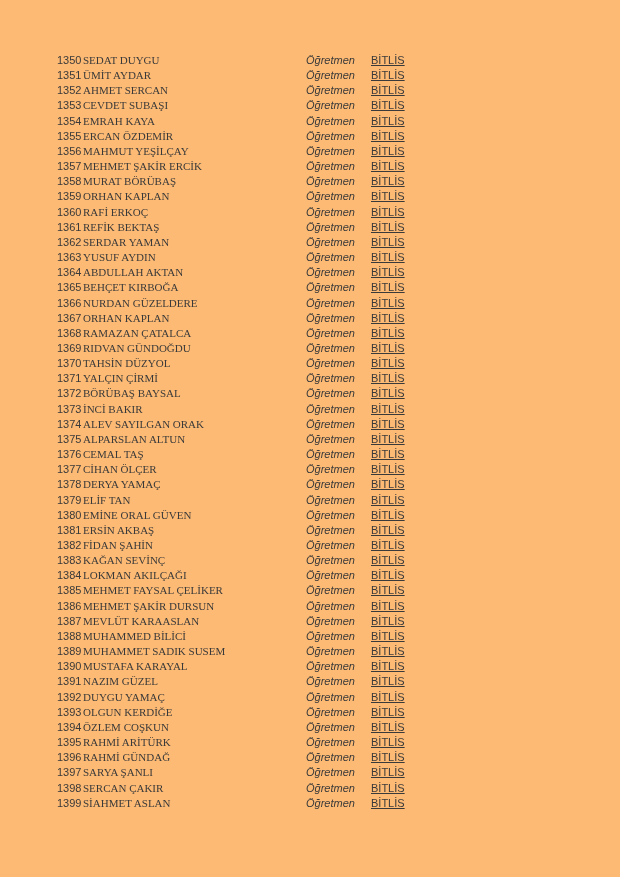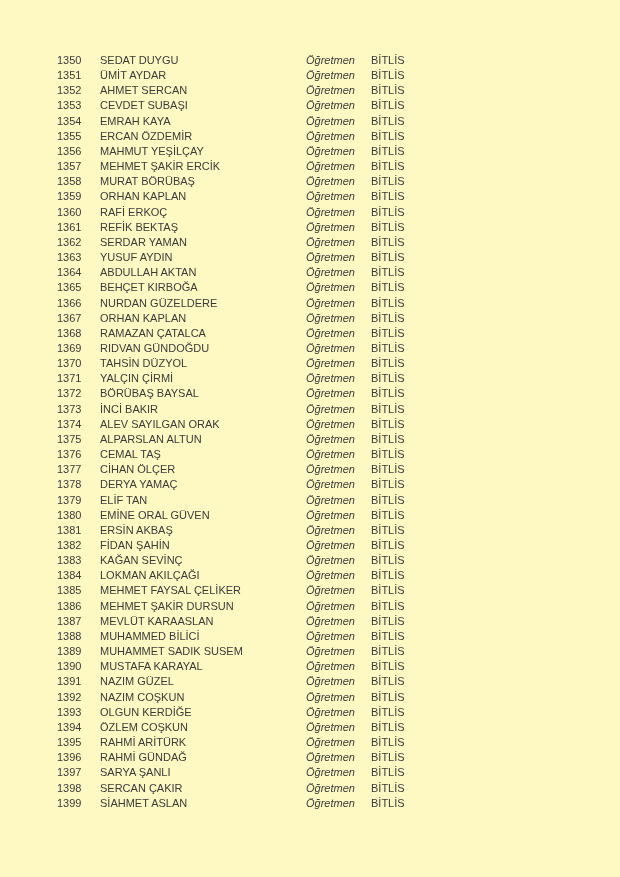--- a/index.html
+++ b/index.html
@@ -13,44 +13,44 @@
     position: relative;
     overflow: hidden;
     font-family: "Liberation Sans", sans-serif;
   }
   .page {
     position: absolute;
     left: 0;
     top: 0;
     width: 620px;
     height: 877px;
-    background: #fef9c3;
+    background: #fdba74;
   }
   .name-list {
     position: absolute;
     left: 0;
     top: 53px;
     width: 620px;
   }
   .row {
     position: relative;
     height: 15.16px;
     line-height: 15.16px;
     font-size: 11px;
     color: #3a3a3a;
     white-space: nowrap;
   }
   .cell {
     position: absolute;
     top: 0;
   }
   .cell.no       { left: 57px;  width: 24px; text-align: left; }
-  .cell.name     { left: 100px; }
+  .cell.name     { left: 83px; font-family: Liberation Serif, serif; }
   .cell.title    { left: 306px; font-style: italic; }
-  .cell.province { left: 371px; }
+  .cell.province { left: 371px; text-decoration: underline; }
 </style>
 </head>
 <body>
 
 <div class="page">
   <div class="name-list">
       <div class="row">
         <span class="cell no">1350</span>
         <span class="cell name">SEDAT DUYGU</span>
         <span class="cell title">Öğretmen</span>
@@ -297,21 +297,21 @@
         <span class="cell province">BİTLİS</span>
       </div>
       <div class="row">
         <span class="cell no">1391</span>
         <span class="cell name">NAZIM GÜZEL</span>
         <span class="cell title">Öğretmen</span>
         <span class="cell province">BİTLİS</span>
       </div>
       <div class="row">
         <span class="cell no">1392</span>
-        <span class="cell name">NAZIM COŞKUN</span>
+        <span class="cell name">DUYGU YAMAÇ</span>
         <span class="cell title">Öğretmen</span>
         <span class="cell province">BİTLİS</span>
       </div>
       <div class="row">
         <span class="cell no">1393</span>
         <span class="cell name">OLGUN KERDİĞE</span>
         <span class="cell title">Öğretmen</span>
         <span class="cell province">BİTLİS</span>
       </div>
       <div class="row">

